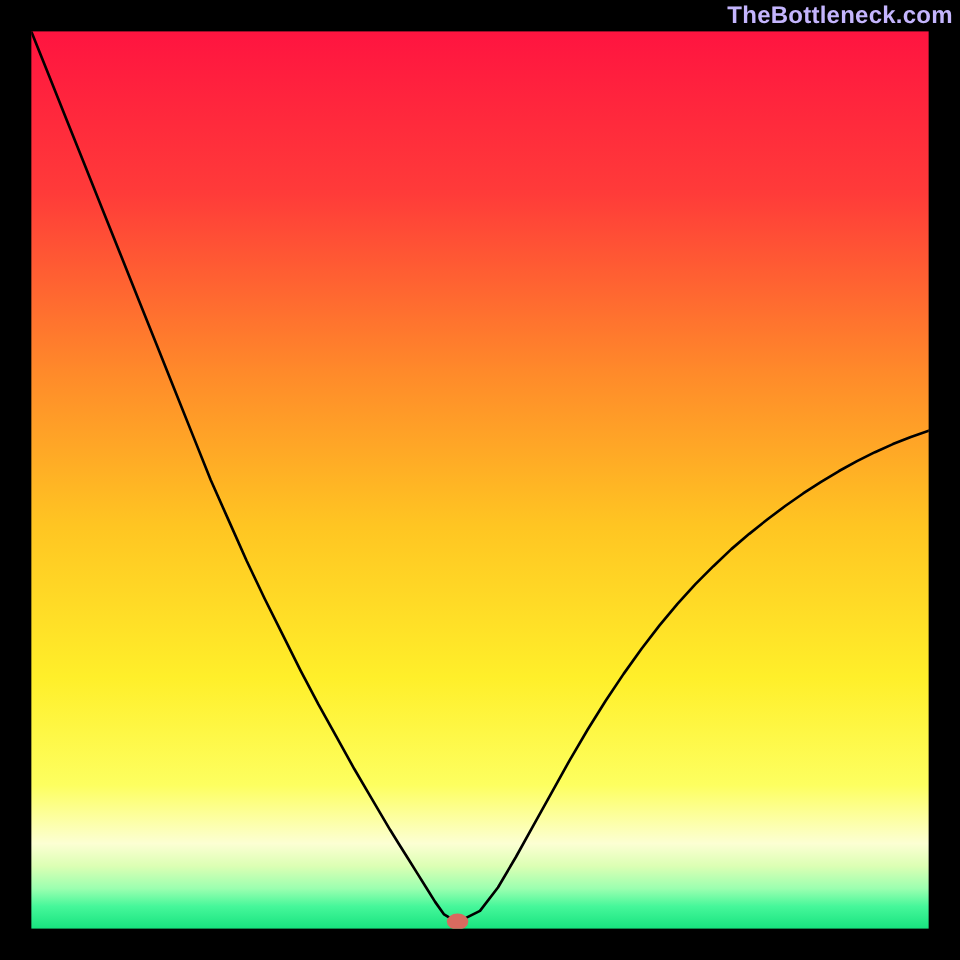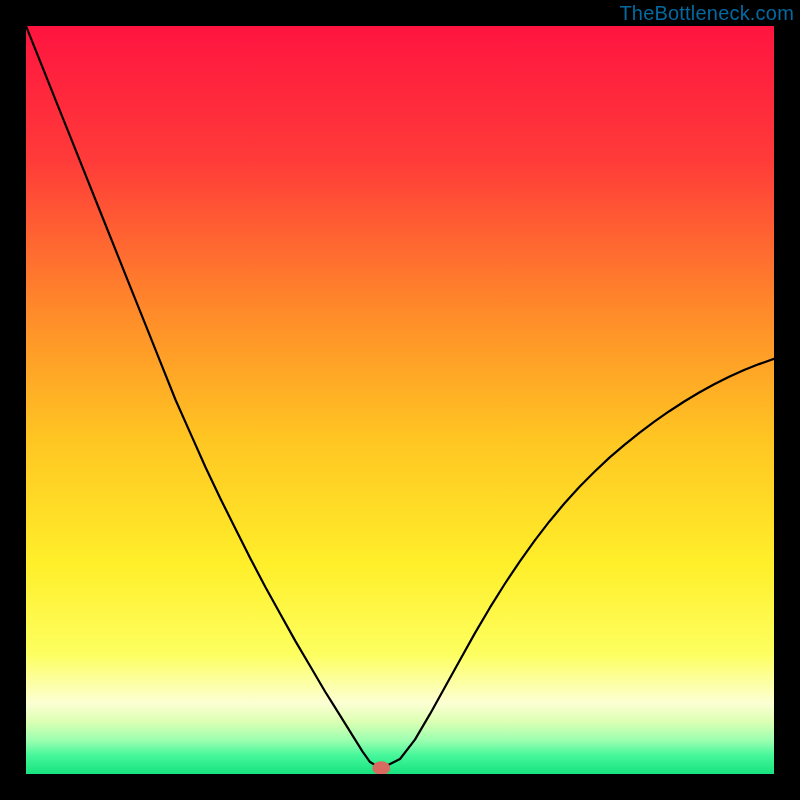--- a/index.html
+++ b/index.html
@@ -24,22 +24,22 @@
     left: 0;
     top: 0;
     width: 748px;
     height: 748px;
   }
   .watermark {
     position: absolute;
     top: 2px;
     right: 6px;
     font-size: 20px;
-    font-weight: 400;
-    color: #0369a1;
+    font-weight: 700;
+    color: #c4b5fd;
     letter-spacing: 0.2px;
     user-select: none;
   }
   svg { display: block; }
 </style>
 </head>
 <body>
 
 <div class="frame">
   <svg class="plot" viewBox="0 0 748 748" preserveAspectRatio="none">

